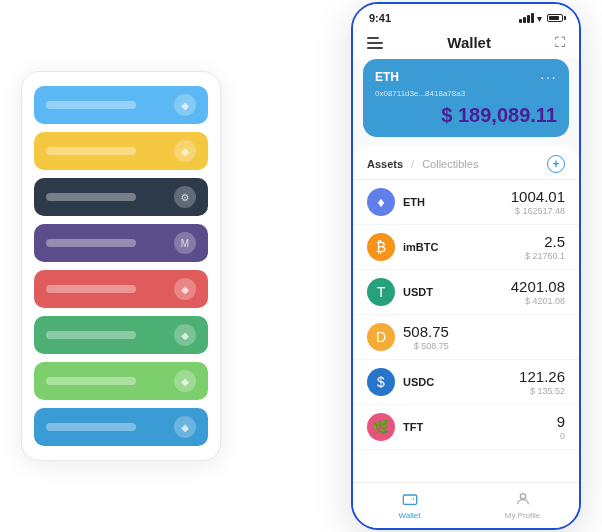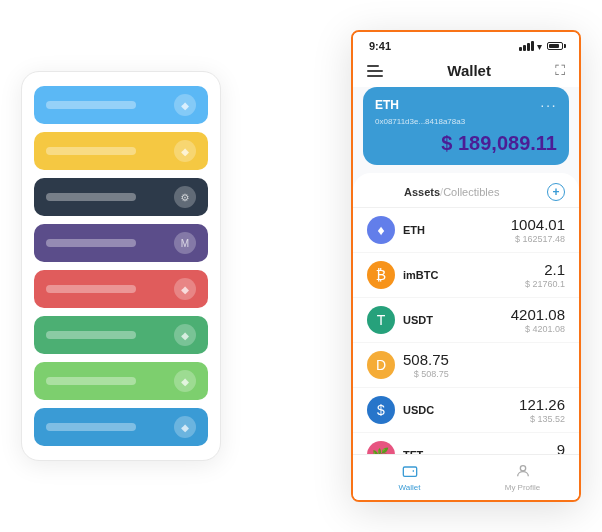--- a/index.html
+++ b/index.html
@@ -73,24 +73,24 @@
       color: rgba(255,255,255,0.7);
     }
 
     
     .phone {
       position: absolute;
       right: 0;
       top: 50%;
       transform: translateY(-50%);
       width: 230px;
-      height: 472px;
+      height: 528px;
       background: #f8f9fb;
-      border-radius: 8px;
-      border: 2px solid #f97316;
+      border-radius: 27px;
+      border: 2px solid #1d4ed8;
       box-shadow: 0 8px 40px rgba(0,0,0,0.13);
       overflow: hidden;
       z-index: 2;
       display: flex;
       flex-direction: column;
     }
 
     .phone-notch-area {
       background: #ffffff;
       padding: 8px 16px 4px;
@@ -252,22 +252,22 @@
     .assets-header {
       display: flex;
       align-items: center;
       justify-content: space-between;
       padding: 10px 14px 6px;
       border-bottom: 1px solid #f0f0f0;
     }
 
     .assets-tabs {
       display: flex;
-      align-items: center;
-      margin-left: 37px;
+      gap: 8px;
+      align-items: center;
     }
 
     .assets-tab {
       font-size: 11px;
       color: #333;
       font-weight: 600;
     }
 
     .assets-divider {
       color: #ccc;
@@ -481,21 +481,21 @@
     <span class="asset-name">ETH</span>
     <div class="asset-values">
       <div class="asset-amount">1004.01</div>
       <div class="asset-usd">$ 162517.48</div>
     </div>
   </div>
           <div class="asset-row">
     <div class="asset-icon" style="background:#f7931a;color:#fff;">₿</div>
     <span class="asset-name">imBTC</span>
     <div class="asset-values">
-      <div class="asset-amount">2.1</div>
+      <div class="asset-amount">2.5</div>
       <div class="asset-usd">$ 21760.1</div>
     </div>
   </div>
           <div class="asset-row">
     <div class="asset-icon" style="background:#26a17b;color:#fff;">T</div>
     <span class="asset-name">USDT</span>
     <div class="asset-values">
       <div class="asset-amount">4201.08</div>
       <div class="asset-usd">$ 4201.08</div>
     </div>

